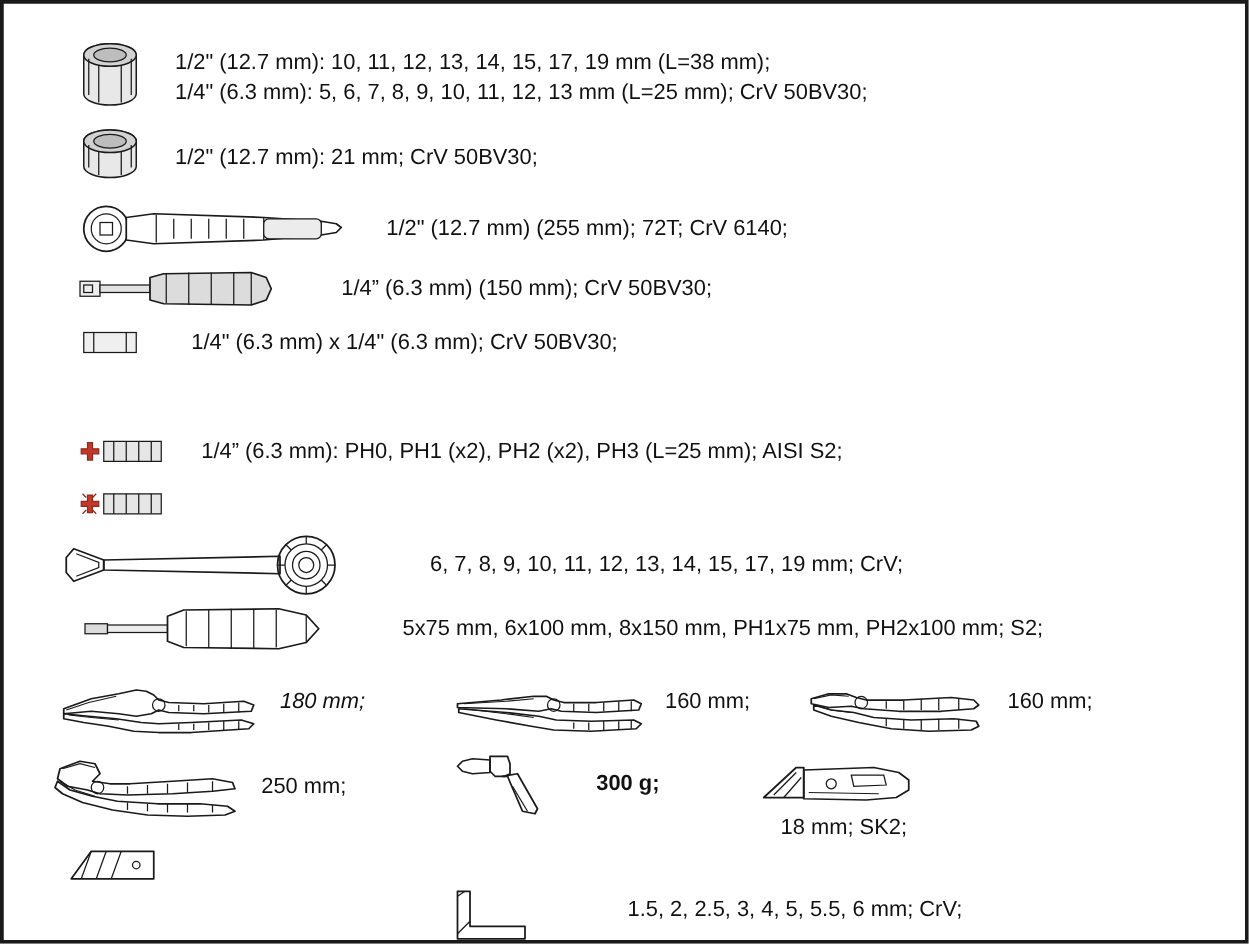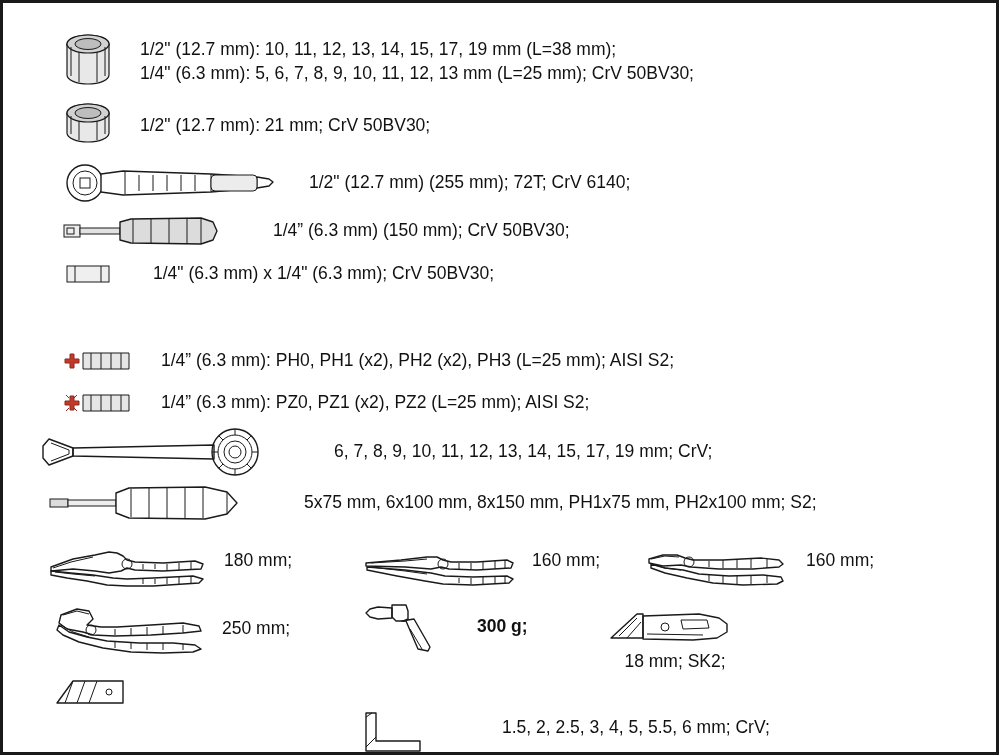--- a/index.html
+++ b/index.html
@@ -133,40 +133,39 @@
 
   <div class="row" style="left:58px; top:385px;">
     <span class="icon">
       <svg width="76" height="30" viewBox="0 0 76 30">
         <path class="red" d="M4 13 h5 v-5 h4 v5 h5 v4 h-5 v5 h-4 v-5 h-5 Z"></path>
         <path class="red" d="M5 7 l3 3 M16 7 l-3 3 M5 23 l3 -3 M16 23 l-3 -3"></path>
         <path class="thin" d="M22 7 L68 7 L68 23 L22 23 Z" style="fill:#e6e6e6"></path>
         <path class="thin" d="M30 7 L30 23 M40 7 L40 23 M50 7 L50 23 M60 7 L60 23"></path>
       </svg>
     </span>
-    <span class="txt" style="margin-left:24px;">1/4” (6.3 mm): PZ0, PZ1 (x2), PZ2 (L=25 mm); AISI S2;</span>
-  </div>
-
-  <div class="row" style="left:36px; top:424px;">
+  </div>
+
+  <div class="row" style="left:46px; top:424px;">
     <span class="icon">
       <svg width="225" height="50" viewBox="0 0 225 50">
         <path class="st" d="M10 12 L34 21 L34 29 L10 38 L4 31 L4 19 Z"></path>
         <path class="thin" d="M12 16 L30 23 L30 27 L12 34"></path>
         <path class="st" d="M34 21 L175 18 L175 32 L34 29 Z"></path>
         <circle cx="196" cy="25" r="23" class="st"></circle>
         <circle cx="196" cy="25" r="17" class="thin"></circle>
         <circle cx="196" cy="25" r="11" class="thin"></circle>
         <circle cx="196" cy="25" r="6" class="thin"></circle>
         <path class="thin" d="M196 2 L196 8 M196 42 L196 48 M173 25 L179 25 M213 25 L219 25 M180 9 L184 13 M208 37 L212 41 M212 9 L208 13 M184 37 L180 41"></path>
       </svg>
     </span>
     <span class="txt" style="margin-left:70px;">6, 7, 8, 9, 10, 11, 12, 13, 14, 15, 17, 19 mm; CrV;</span>
   </div>
 
-  <div class="row" style="left:42px; top:480px;">
+  <div class="row" style="left:60px; top:480px;">
     <span class="icon">
       <svg width="215" height="40" viewBox="0 0 215 40">
         <rect x="5" y="16" width="18" height="8" class="thin" style="fill:#dcdcdc"></rect>
         <rect x="23" y="17" width="48" height="6" class="thin" style="fill:#ededed"></rect>
         <path class="st" d="M71 10 L84 5 L160 4 L182 9 L192 20 L182 31 L160 36 L84 35 L71 30 Z" style="fill:#fff"></path>
         <path class="thin" d="M86 6 L86 34 M104 5 L104 35 M122 4 L122 36 M140 4 L140 36 M158 5 L158 35"></path>
         <path class="thin" d="M182 9 L182 31"></path>
       </svg>
     </span>
     <span class="txt" style="margin-left:44px;">5x75 mm, 6x100 mm, 8x150 mm, PH1x75 mm, PH2x100 mm; S2;</span>
@@ -176,21 +175,21 @@
     <span class="icon">
       <svg width="165" height="60" viewBox="0 0 165 60">
         <path class="st" d="M8 36 L30 28 L52 24 L66 21 L74 22 L80 25 L84 29 L92 31 L120 32 L152 30 L160 33 L158 38 L120 40 L92 39 L84 37 L78 40 L66 42 L52 40 L30 38 L8 40 Z"></path>
         <path class="st" d="M8 40 L28 42 L50 44 L70 47 L84 48 L110 47 L150 45 L160 48 L156 52 L110 55 L84 55 L64 54 L44 50 L24 47 L8 44 Z"></path>
         <circle cx="84" cy="33" r="5" class="thin"></circle>
         <path class="thin" d="M10 37 L28 31 L50 26 M12 41 L30 43 L52 45"></path>
         <path class="thin" d="M100 33 L100 38 M112 33 L112 38 M124 33 L124 39 M136 32 L136 39 M148 31 L148 39"></path>
         <path class="thin" d="M100 48 L100 53 M112 48 L112 53 M124 47 L124 53 M136 46 L136 53 M148 46 L148 53"></path>
       </svg>
     </span>
-    <span class="txt" style="margin-left:16px;">180 mm;</span>
+    <span class="txt" style="margin-left:16px;font-style:italic;">180 mm;</span>
   </div>
 
   <div class="row" style="left:358px; top:528px;">
     <span class="icon">
       <svg width="155" height="60" viewBox="0 0 155 60">
         <path class="st" d="M5 32 L40 29 L66 26 L76 26 L82 29 L90 31 L116 31 L146 29 L152 32 L150 37 L116 39 L88 38 L80 36 L70 38 L44 36 L5 35 Z"></path>
         <path class="st" d="M6 36 L44 39 L70 42 L84 45 L112 46 L146 45 L152 48 L148 52 L112 54 L82 53 L64 50 L36 45 L6 39 Z"></path>
         <circle cx="82" cy="33" r="5" class="thin"></circle>
         <path class="thin" d="M10 32 L44 30 L66 28 M10 36 L44 40 L66 43"></path>
         <path class="thin" d="M98 32 L98 38 M110 32 L110 38 M122 31 L122 38 M134 30 L134 38 M144 30 L144 38"></path>
@@ -207,21 +206,21 @@
         <path class="st" d="M8 31 L22 35 L40 37 L56 41 L86 43 L120 42 L138 44 L140 48 L134 51 L100 52 L70 50 L44 45 L22 40 L8 35 Z"></path>
         <circle cx="46" cy="29" r="5" class="thin"></circle>
         <path class="thin" d="M8 26 L22 23 L36 24 M8 31 L22 35 L38 37"></path>
         <path class="thin" d="M66 28 L66 34 M80 27 L80 35 M94 26 L94 35 M108 26 L108 35 M124 26 L124 35"></path>
         <path class="thin" d="M66 42 L66 48 M80 43 L80 50 M94 43 L94 51 M108 42 L108 51 M124 42 L124 50"></path>
       </svg>
     </span>
     <span class="txt" style="margin-left:18px;">160 mm;</span>
   </div>
 
-  <div class="row" style="left:40px; top:598px;justify-content:space-between;">
+  <div class="row" style="left:27px; top:598px;justify-content:space-between;">
     <span class="icon">
       <svg width="165" height="56" viewBox="0 0 165 56">
         <path class="st" d="M18 14 L34 8 L46 10 L50 18 L44 24 L58 26 L74 26 L108 24 L140 22 L156 25 L158 30 L140 32 L108 34 L72 35 L50 34 L40 31 L24 28 L16 22 Z"></path>
         <path class="st" d="M16 24 L26 31 L44 36 L64 40 L96 42 L130 42 L152 44 L158 48 L150 51 L120 52 L88 51 L60 47 L36 41 L20 34 L14 29 Z"></path>
         <circle cx="48" cy="29" r="5" class="thin"></circle>
         <path class="thin" d="M20 14 L34 10 L46 13 M18 24 L30 31 L46 36"></path>
         <path class="thin" d="M72 28 L72 34 M88 27 L88 34 M104 26 L104 34 M120 25 L120 33 M140 24 L140 32"></path>
         <path class="thin" d="M72 41 L72 47 M88 42 L88 48 M104 42 L104 49 M120 42 L120 49 M140 43 L140 49"></path>
       </svg>
     </span>

